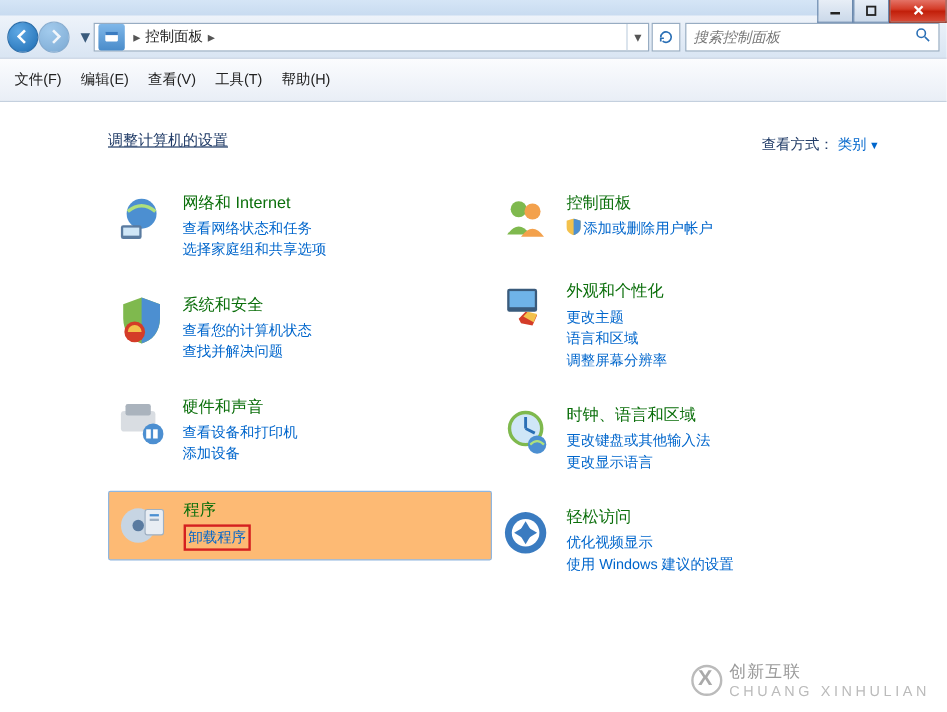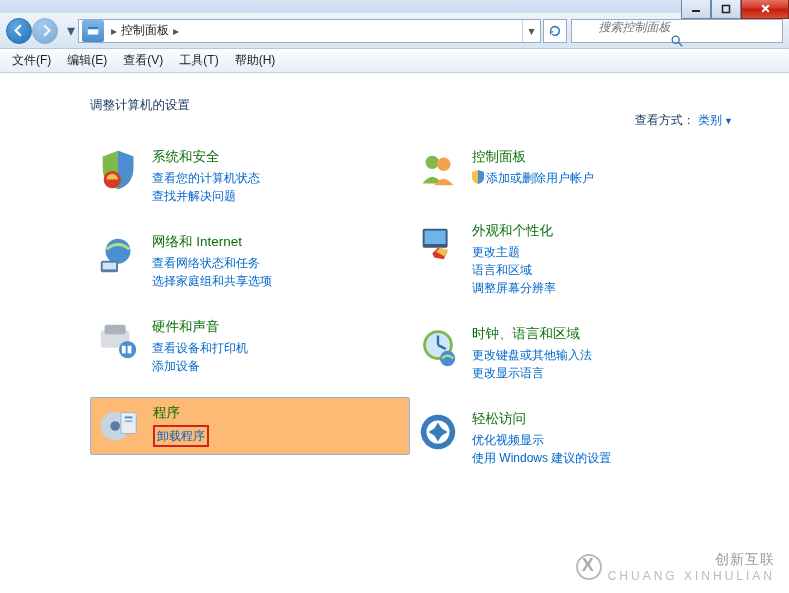--- a/index.html
+++ b/index.html
@@ -21,50 +21,50 @@
 .nav-arrow svg { width:13px; height:13px; }
 .nav-chevron { width:14px; display:flex; align-items:center; justify-content:center; color:#3a5b7c; }
 .addressbar { flex:1; height:24px; background:#fff; border:1px solid #97acc2; display:flex; align-items:center; font-size:12px; }
 .addr-icon { width:22px; height:22px; margin:0 3px; display:flex; align-items:center; justify-content:center; background:linear-gradient(#7fb7e9,#4a8cca); border-radius:2px; }
 .addr-icon svg { width:14px; height:14px; }
 .addr-sep { color:#555; padding:0 4px; }
 .addr-text { color:#222; }
 .addr-drop { margin-left:auto; width:18px; display:flex; align-items:center; justify-content:center; border-left:1px solid #c4d2e1; height:100%; color:#555; }
 .refresh-btn { width:24px; height:24px; margin-left:2px; background:#fff; border:1px solid #97acc2; display:flex; align-items:center; justify-content:center; }
 .refresh-btn svg { width:14px; height:14px; }
-.searchbox { width:212px; height:24px; margin-left:4px; background:#fff; border:1px solid #97acc2; display:flex; align-items:center; padding:0 18px; font-size:12px;flex-direction:column; }
+.searchbox { width:212px; height:24px; margin-left:4px; background:#fff; border:1px solid #97acc2; display:flex; align-items:center; padding:0 6px; font-size:12px; }
 .searchbox input { border:none; outline:none; flex:1; font-style:italic; color:#888; font-size:12px; }
 .search-icon svg { width:14px; height:14px; }
 
 
-.menubar { height:24px; background: linear-gradient(#fbfcfe,#e9eef6); border-bottom:1px solid #c4d0de; display:flex; align-items:center; padding:0 4px; font-size:12px; }
+.menubar { height:36px; background: linear-gradient(#fbfcfe,#e9eef6); border-bottom:1px solid #c4d0de; display:flex; align-items:center; padding:0 4px; font-size:12px; }
 .menu-item { padding:0 8px; color:#222; cursor:default; }
 
 
 .content { padding: 24px 32px 10px 90px; }
-.heading { font-size:12.5px; color:#1f3a66; margin-bottom:6px; }
+.heading { font-size:12.5px; color:#1f3a66; margin-bottom:6px;text-decoration:underline; }
 .view-row { position:absolute; right:56px; top:112px; font-size:12px; color:#1f3a66; }
 .view-row a { color:#0066cc; text-decoration:none; }
 .view-row .drop { color:#0066cc; font-size:9px; margin-left:2px; }
 
 .grid { display:flex; margin-top:28px; }
 .col { width: 320px; }
 .col + .col { margin-left: 0px; }
 
 .category { display:flex; margin-bottom:18px; padding:4px; }
 .category.highlighted { border:1px solid #8fb6e0; background:#fdba74; border-radius:2px; }
 .cat-icon { width:48px; height:48px; margin-right:10px; flex-shrink:0; display:flex; align-items:center; justify-content:center; }
 .cat-icon svg { width:46px; height:46px; }
 .cat-body { padding-top:2px; }
 .cat-title { font-size:13.5px; color:#0a6e0a; text-decoration:none; display:block; margin-bottom:3px; }
 .cat-link { display:block; font-size:12px; color:#0066cc; text-decoration:none; line-height:1.5; }
 .redbox { border:2px solid #d42020; padding:0 2px; display:inline-block; }
 
 
-.watermark { position:absolute; bottom:6px; right:6px; font-size:14px; color:#999; letter-spacing:1px; background:rgba(255,255,255,.85); padding:4px 8px; display:flex; align-items:center; gap:6px;text-align:right;}
+.watermark { position:absolute; bottom:6px; right:6px; font-size:14px; color:#999; letter-spacing:1px; background:rgba(255,255,255,.85); padding:4px 8px; display:flex; align-items:center; gap:6px;}
 .watermark .logo { width:26px;height:26px;border:2px solid #bbb;border-radius:50%; position:relative; }
 .watermark .logo::before { content:"X"; position:absolute; left:4px; top:-1px; font-size:18px; font-weight:bold; color:#aaa; }
 .watermark .small { font-size:12px; letter-spacing:3px; display:block; color:#bbb; }
 </style>
 </head>
 <body>
 
 <div class="titlebar">
   <div class="window-controls">
     <div class="win-btn min">
@@ -140,45 +140,45 @@
   <div class="view-row">
     <span>查看方式：</span>
     <a href="#">类别</a><span class="drop">▼</span>
   </div>
 
   <div class="grid">
     <div class="col" id="col-left">
         <div class="category">
           <div class="cat-icon">
             <svg viewBox="0 0 48 48">
+              <circle cx="24" cy="20" r="13" fill="#4c8fd1"></circle>
+              <path d="M12 18 q12 -10 24 0" stroke="#aee07d" fill="none" stroke-width="3"></path>
+              <rect x="6" y="30" width="18" height="12" rx="2" fill="#5a7ba0"></rect>
+              <rect x="8" y="32" width="14" height="7" fill="#cfe6f7"></rect>
+            </svg>
+          </div>
+          <div class="cat-body">
+            <a href="#" class="cat-title">网络和 Internet</a>
+            <a href="#" class="cat-link">查看网络状态和任务</a>
+            <a href="#" class="cat-link">选择家庭组和共享选项</a>
+          </div>
+        </div>
+        <div class="category">
+          <div class="cat-icon">
+            <svg viewBox="0 0 48 48">
               <path d="M24 4 L40 10 V22 C40 34 33 42 24 44 C15 42 8 34 8 22 V10 Z" fill="#7fb94e"></path>
               <path d="M24 4 L40 10 V22 C40 34 33 42 24 44 Z" fill="#4c8fd1"></path>
               <circle cx="18" cy="34" r="9" fill="#d43c28"></circle>
               <path d="M12 34 a6 6 0 0 1 12 0 h-12" fill="#f3c14c"></path>
             </svg>
           </div>
           <div class="cat-body">
             <a href="#" class="cat-title">系统和安全</a>
             <a href="#" class="cat-link">查看您的计算机状态</a>
             <a href="#" class="cat-link">查找并解决问题</a>
-          </div>
-        </div>
-        <div class="category">
-          <div class="cat-icon">
-            <svg viewBox="0 0 48 48">
-              <circle cx="24" cy="20" r="13" fill="#4c8fd1"></circle>
-              <path d="M12 18 q12 -10 24 0" stroke="#aee07d" fill="none" stroke-width="3"></path>
-              <rect x="6" y="30" width="18" height="12" rx="2" fill="#5a7ba0"></rect>
-              <rect x="8" y="32" width="14" height="7" fill="#cfe6f7"></rect>
-            </svg>
-          </div>
-          <div class="cat-body">
-            <a href="#" class="cat-title">网络和 Internet</a>
-            <a href="#" class="cat-link">查看网络状态和任务</a>
-            <a href="#" class="cat-link">选择家庭组和共享选项</a>
           </div>
         </div>
         <div class="category">
           <div class="cat-icon">
             <svg viewBox="0 0 48 48">
               <rect x="6" y="14" width="30" height="18" rx="3" fill="#d9dde2"></rect>
               <rect x="10" y="8" width="22" height="10" rx="2" fill="#aab3bd"></rect>
               <circle cx="34" cy="34" r="9" fill="#4c8fd1"></circle>
               <rect x="28" y="30" width="4" height="8" fill="#fff"></rect>
               <rect x="34" y="30" width="4" height="8" fill="#fff"></rect>

